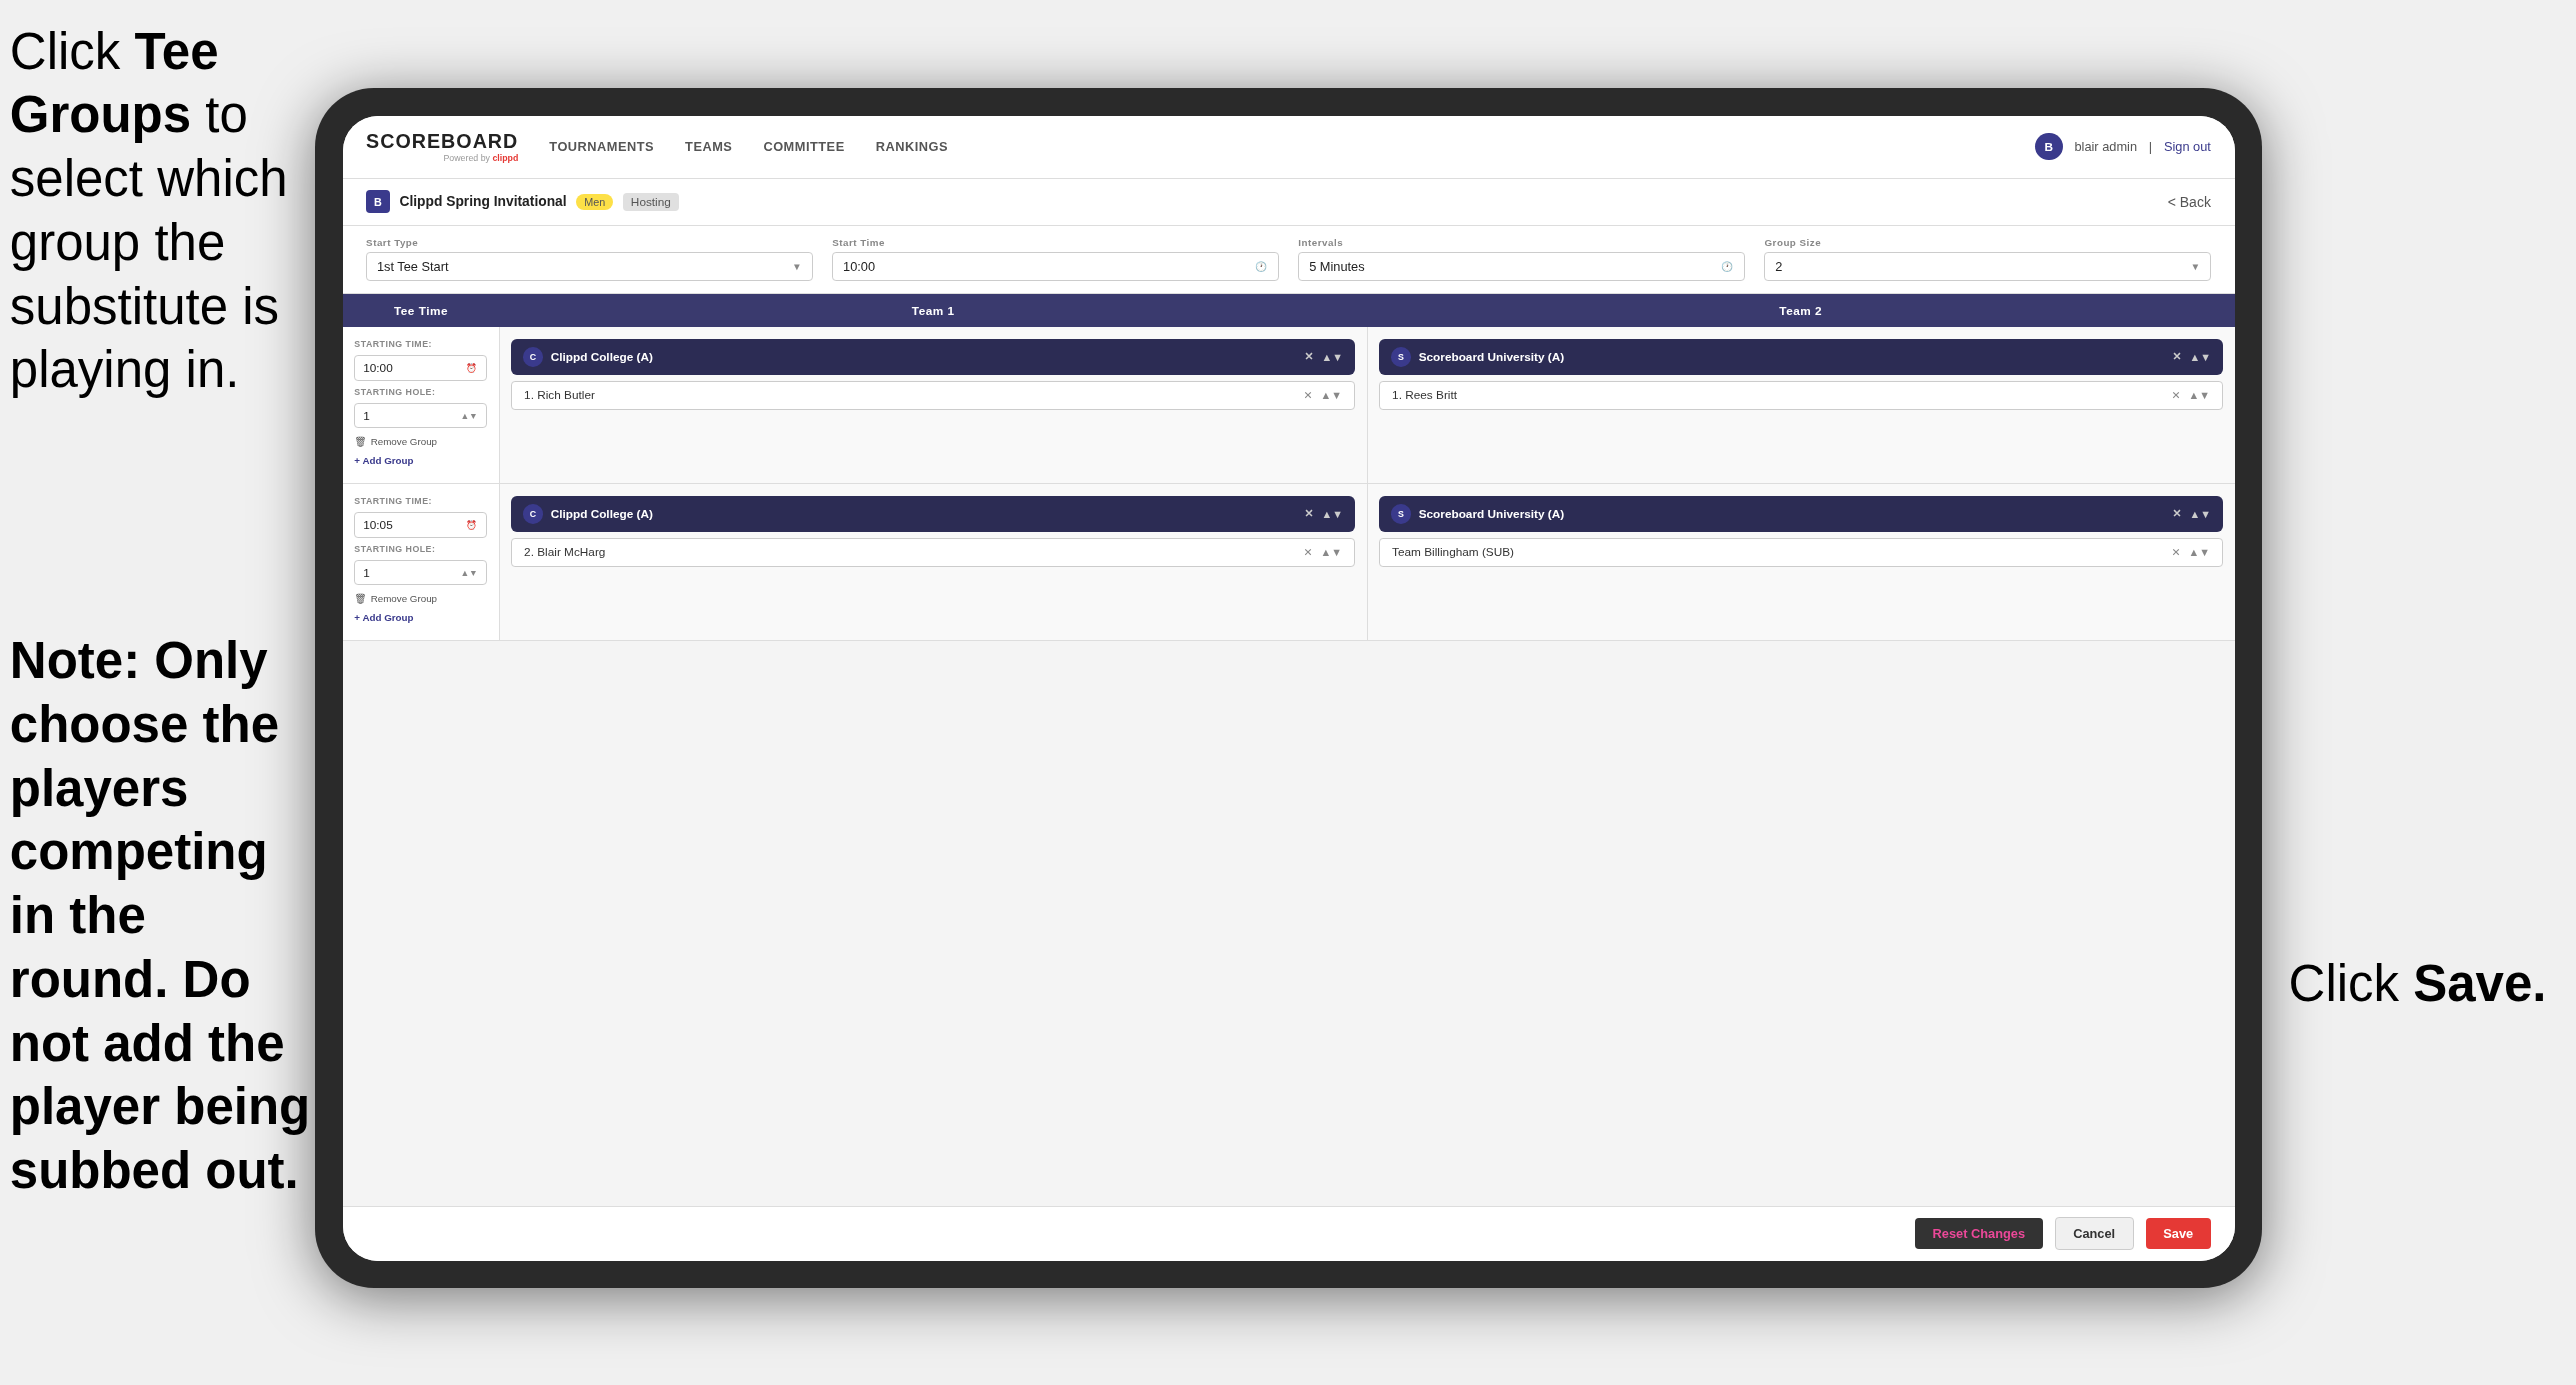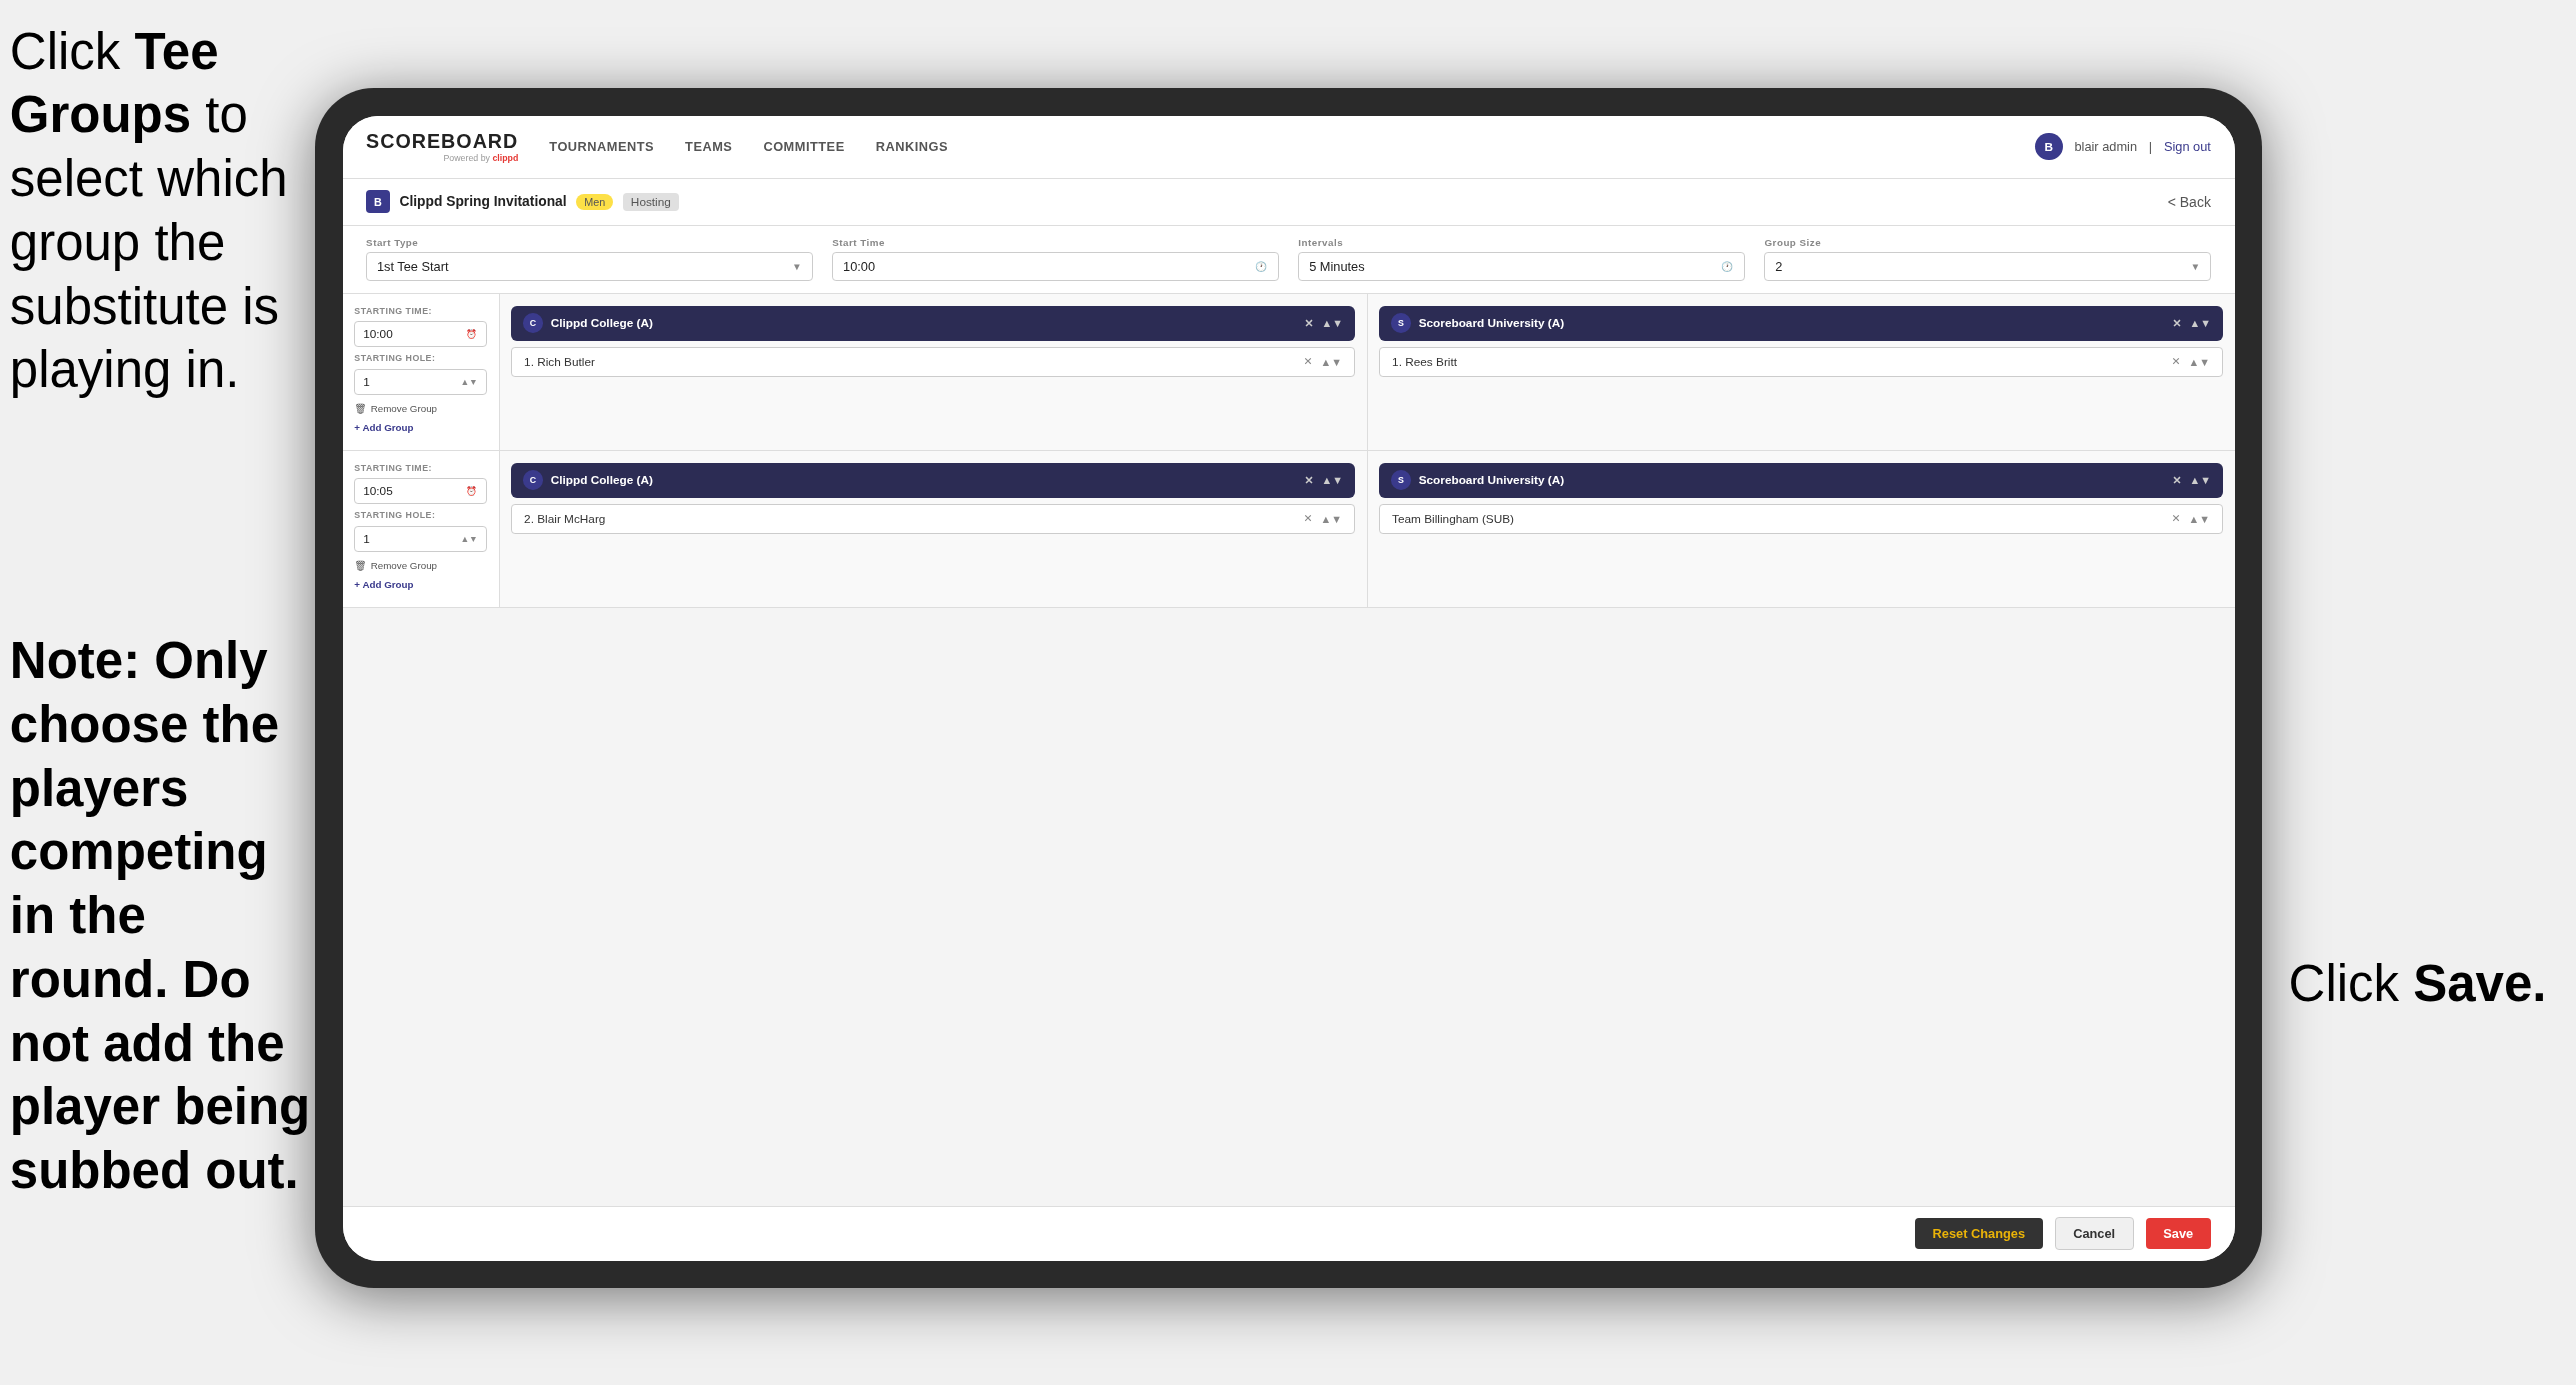--- a/index.html
+++ b/index.html
@@ -397,21 +397,21 @@
       display: flex;
       align-items: center;
       justify-content: flex-end;
       padding: 0 23.6px;
       gap: 11.8px;
       border-top: 1px solid #ddd;
       flex-shrink: 0;
     }
     .btn-reset {
       background: #333;
-      color: #eab308;
+      color: #ec4899;
       border: none;
       padding: 7.9px 17.7px;
       border-radius: 3.9px;
       font-size: 12.8px;
       font-weight: 600;
       cursor: pointer;
     }
     .btn-cancel {
       background: #f0f0f0;
       color: #333;
@@ -534,20 +534,25 @@
       </div>
       <div class="settings-field">
         <div class="settings-label">Group Size</div>
         <div class="settings-input">
           <span>2</span>
           <span class="arrow">▼</span>
         </div>
       </div>
     </div>
 
+    <div class="col-headers">
+      <div class="col-tee-time">Tee Time</div>
+      <div class="col-team">Team 1</div>
+      <div class="col-team">Team 2</div>
+    </div>
 
     <div class="main-content">
 
       <div class="group-row">
         <div class="tee-time-side">
           <div class="tee-label">STARTING TIME:</div>
           <div class="tee-input">
             <span>10:00</span>
             <span class="arr">⏰</span>
           </div>

